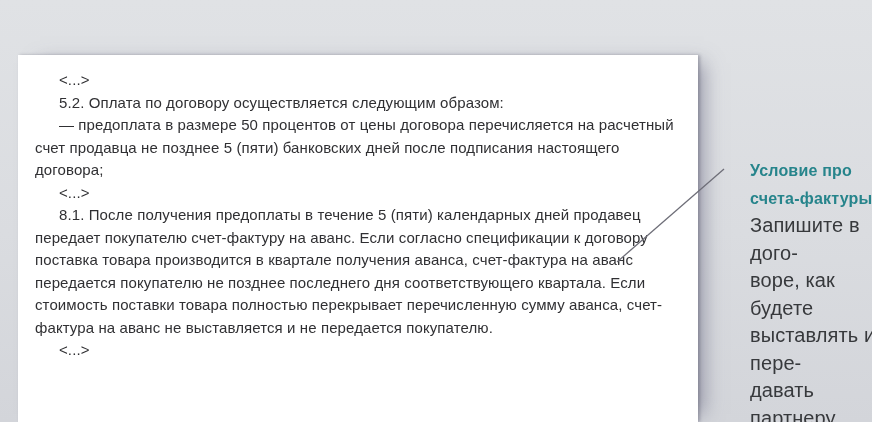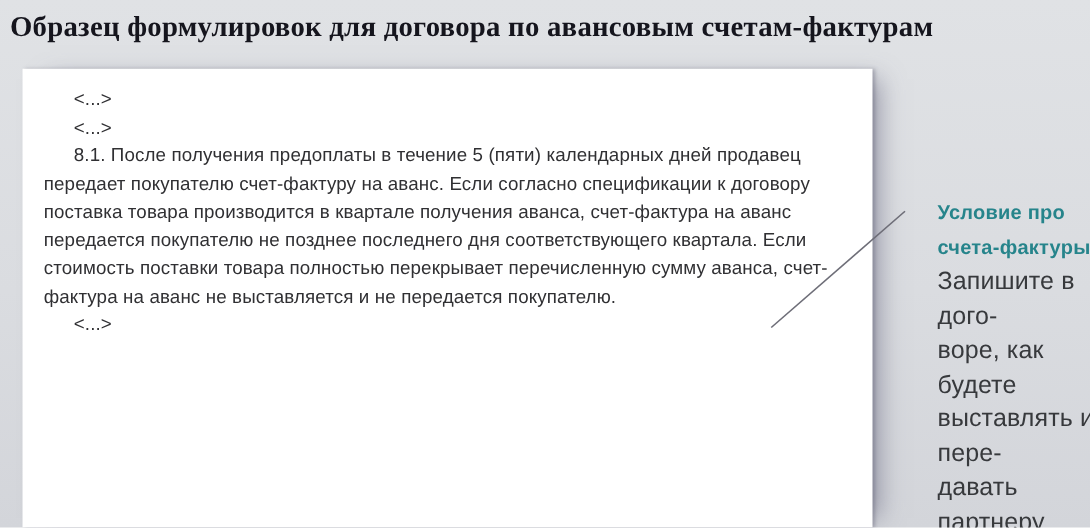--- a/index.html
+++ b/index.html
@@ -82,24 +82,27 @@
     color: #37393c;
     white-space: pre-line;
     letter-spacing: 0.1px;
   }
 </style>
 </head>
 <body>
 
 <div class="screen">
 
-  <h1 class="figure-title">Образец формулировок для договора по авансовым счетам-фактурам</h1>
 
   <div class="page">
     <p>&lt;...&gt;</p>
+    <p>5.2. Оплата по договору осуществляется следующим образом:</p>
+    <p>— предоплата в размере 50 процентов от цены договора перечисляется на расчетный
+счет продавца не позднее 5 (пяти) банковских дней после подписания настоящего
+договора;</p>
     <p>&lt;...&gt;</p>
     <p>8.1. После получения предоплаты в течение 5 (пяти) календарных дней продавец
 передает покупателю счет-фактуру на аванс. Если согласно спецификации к договору
 поставка товара производится в квартале получения аванса, счет-фактура на аванс
 передается покупателю не позднее последнего дня соответствующего квартала. Если
 стоимость поставки товара полностью перекрывает перечисленную сумму аванса, счет-
 фактура на аванс не выставляется и не передается покупателю.</p>
     <p>&lt;...&gt;</p>
   </div>
 

